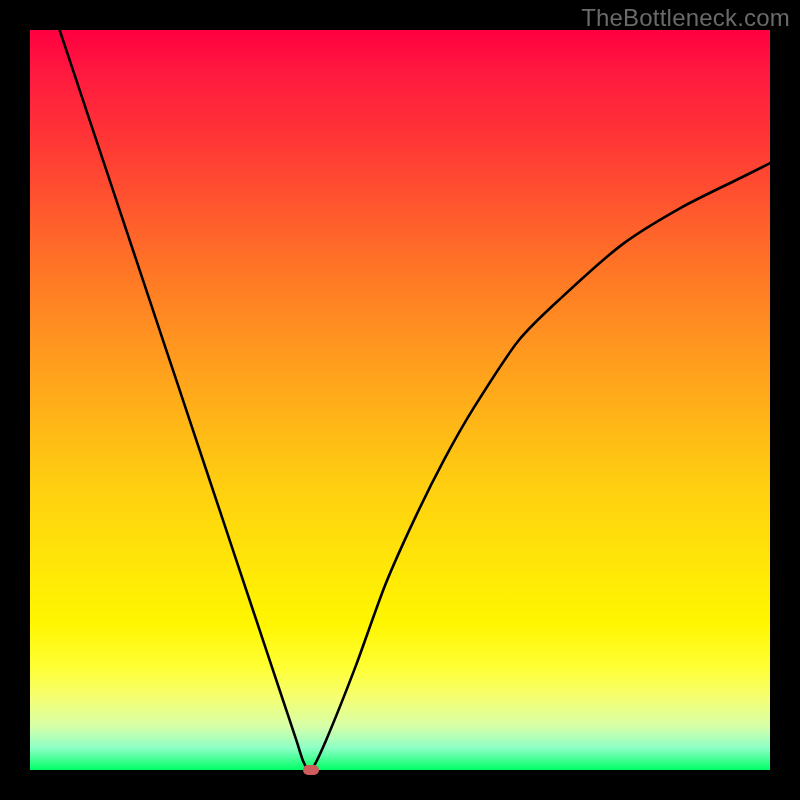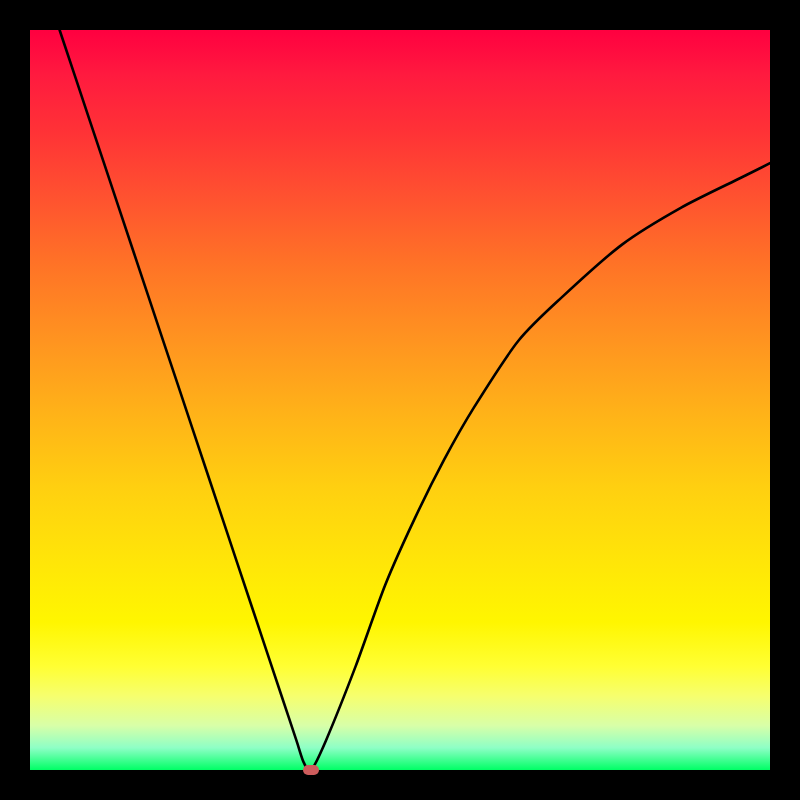--- a/index.html
+++ b/index.html
@@ -64,20 +64,21 @@
     top: 0;
     width: 740px;
     height: 740px;
     overflow: visible;
   }
 </style>
 </head>
 <body>
 
 <div class="frame">
+  <div class="watermark">TheBottleneck.com</div>
 
   <div class="plot">
     <svg class="curve" viewBox="0 0 740 740" preserveAspectRatio="none">
       <path id="curve-path" fill="none" stroke="#000" stroke-width="2.6" stroke-linecap="round" stroke-linejoin="round" d="M 29.60 0.00 C 33.55 11.84, 51.31 65.12, 59.20 88.80 C 67.09 112.48, 80.91 153.92, 88.80 177.60 C 96.69 201.28, 110.51 242.72, 118.40 266.40 C 126.29 290.08, 140.11 331.52, 148.00 355.20 C 155.89 378.88, 169.71 420.32, 177.60 444.00 C 185.49 467.68, 199.31 509.12, 207.20 532.80 C 215.09 556.48, 230.88 603.84, 236.80 621.60 C 242.72 639.36, 247.65 654.16, 251.60 666.00 C 255.55 677.84, 263.44 701.52, 266.40 710.40 C 269.36 719.28, 271.83 728.65, 273.80 732.60 C 275.77 736.55, 278.24 742.96, 281.20 740.00 C 284.16 737.04, 290.08 724.21, 296.00 710.40 C 301.92 696.59, 317.71 657.12, 325.60 636.40 C 333.49 615.68, 347.31 574.73, 355.20 555.00 C 363.09 535.27, 376.91 505.17, 384.80 488.40 C 392.69 471.63, 406.51 444.00, 414.40 429.20 C 422.29 414.40, 434.13 393.19, 444.00 377.40 C 453.87 361.61, 476.56 325.60, 488.40 310.80 C 500.24 296.00, 518.99 279.23, 532.80 266.40 C 546.61 253.57, 576.21 226.44, 592.00 214.60 C 607.79 202.76, 635.41 186.48, 651.20 177.60 C 666.99 168.72, 698.56 153.92, 710.40 148.00 C 722.24 142.08, 736.05 135.17, 740.00 133.20"></path>
     </svg>
     <div id="min-marker" class="marker" style="left: 281.2px; top: 740px;"></div>
   </div>
 </div>
 
 </body></html>

